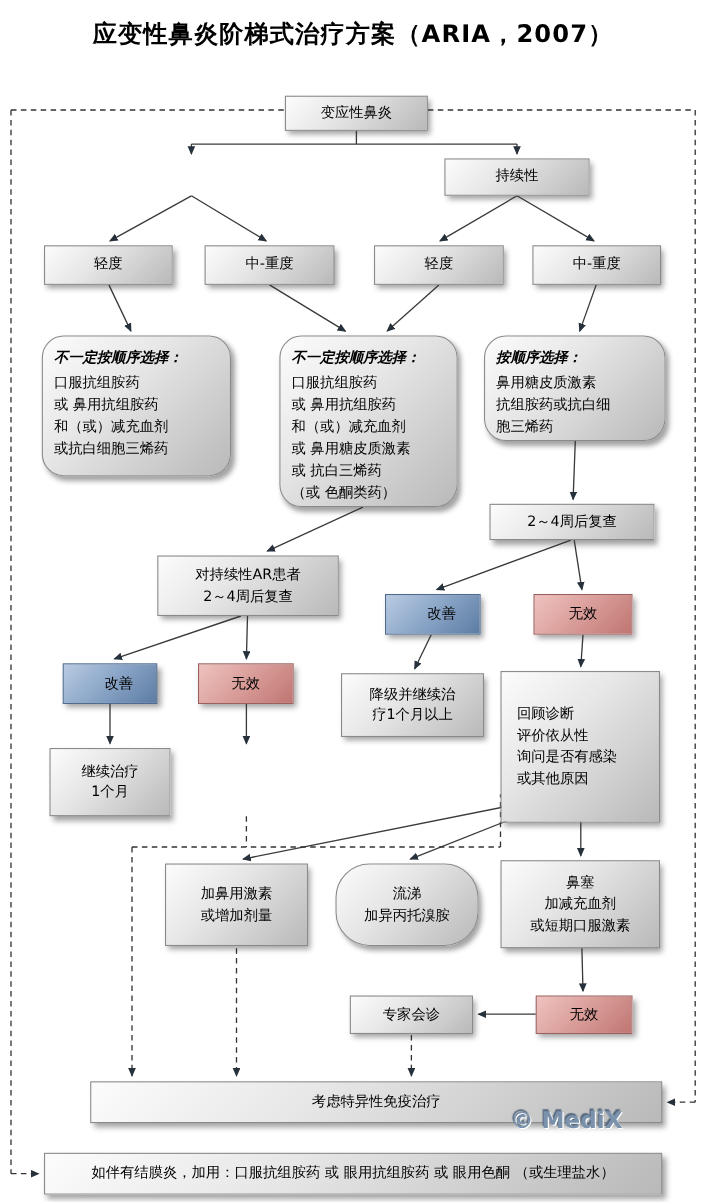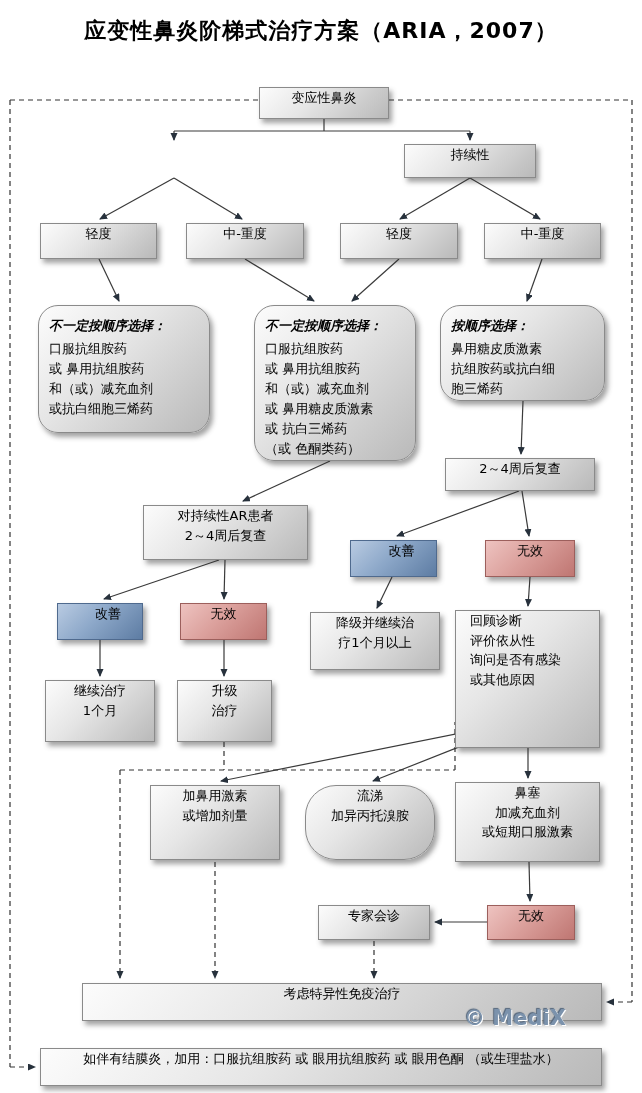--- a/index.html
+++ b/index.html
@@ -4,21 +4,21 @@
 <style>
   html,body { margin:0; padding:0; background:#ffffff; }
   body { font-family:"DejaVu Sans","Liberation Sans",sans-serif; color:#000; }
   #stage { position:relative; width:642px; height:1093px; background:#ffffff; overflow:hidden; }
   #page-title { position:absolute; left:0; top:16px; width:642px; text-align:center;
     font-size:22px; font-weight:bold; letter-spacing:1px; }
   #arrows { position:absolute; left:0; top:0; z-index:1; }
   .box { position:absolute; z-index:2; box-sizing:border-box;
     background:linear-gradient(135deg,#fcfcfc 0%,#e6e6e6 40%,#b9b9b9 100%);
     border:1px solid #8a8a8a; box-shadow:3px 4px 5px rgba(50,50,50,0.45);
-    display:flex; justify-content:center;
+    display:flex; align-items:center; justify-content:center;
     font-size:13px; line-height:1.5; text-align:center; }
   .box .lbl { white-space:pre-line; }
   .box .lbl.left { text-align:left; }
   .blue { background:linear-gradient(135deg,#b9cbe2 0%,#8da8c9 45%,#5d7ca3 100%); border-color:#4f6a8e;padding-left:16px; }
   .pink { background:linear-gradient(135deg,#eec3c0 0%,#dba09c 45%,#bf7672 100%); border-color:#9c5f5c; }
   .tx { flex-direction:column; align-items:flex-start; justify-content:flex-start;
     padding:10px 6px 4px 10px; text-align:left;border-radius:20px; }
   .tx .tx-heading { font-style:italic; font-weight:bold;
     font-family:"DejaVu Serif","Liberation Serif",serif; margin-bottom:3px; }
   .tx .tx-body { white-space:pre-line; line-height:1.55; }
@@ -160,24 +160,20 @@
     <span class="lbl left">回顾诊断
 评价依从性
 询问是否有感染
 或其他原因</span>
   </div>
 
   <div class="box" style="left:45px;top:680px;width:110px;height:62px;">
     <span class="lbl">继续治疗
 1个月</span>
   </div>
-  <div class="box" style="left:177px;top:680px;width:95px;height:62px;">
-    <span class="lbl">升级
-治疗</span>
-  </div>
 
   <div class="box" style="left:150px;top:785px;width:130px;height:75px;">
     <span class="lbl">加鼻用激素
 或增加剂量</span>
   </div>
   <div class="box" style="left:305px;top:785px;width:130px;height:75px;border-radius:31px;">
     <span class="lbl">流涕
 加异丙托溴胺</span>
   </div>
   <div class="box" style="left:455px;top:782px;width:145px;height:80px;">

